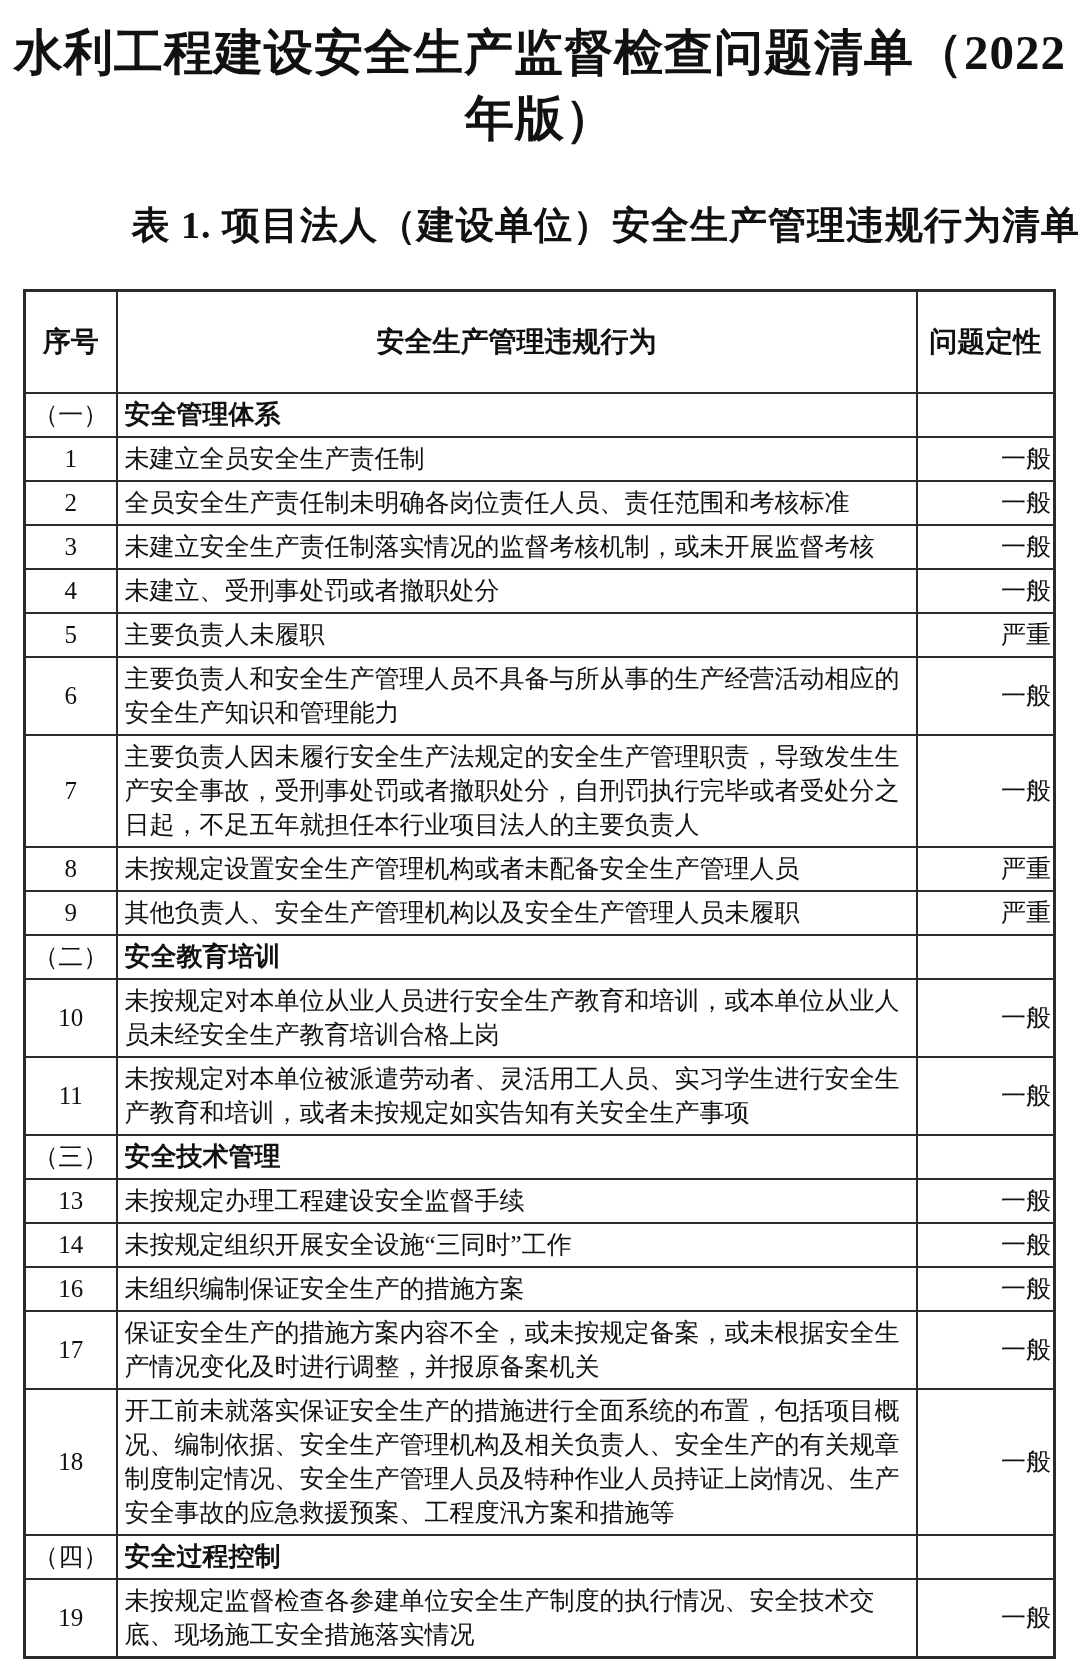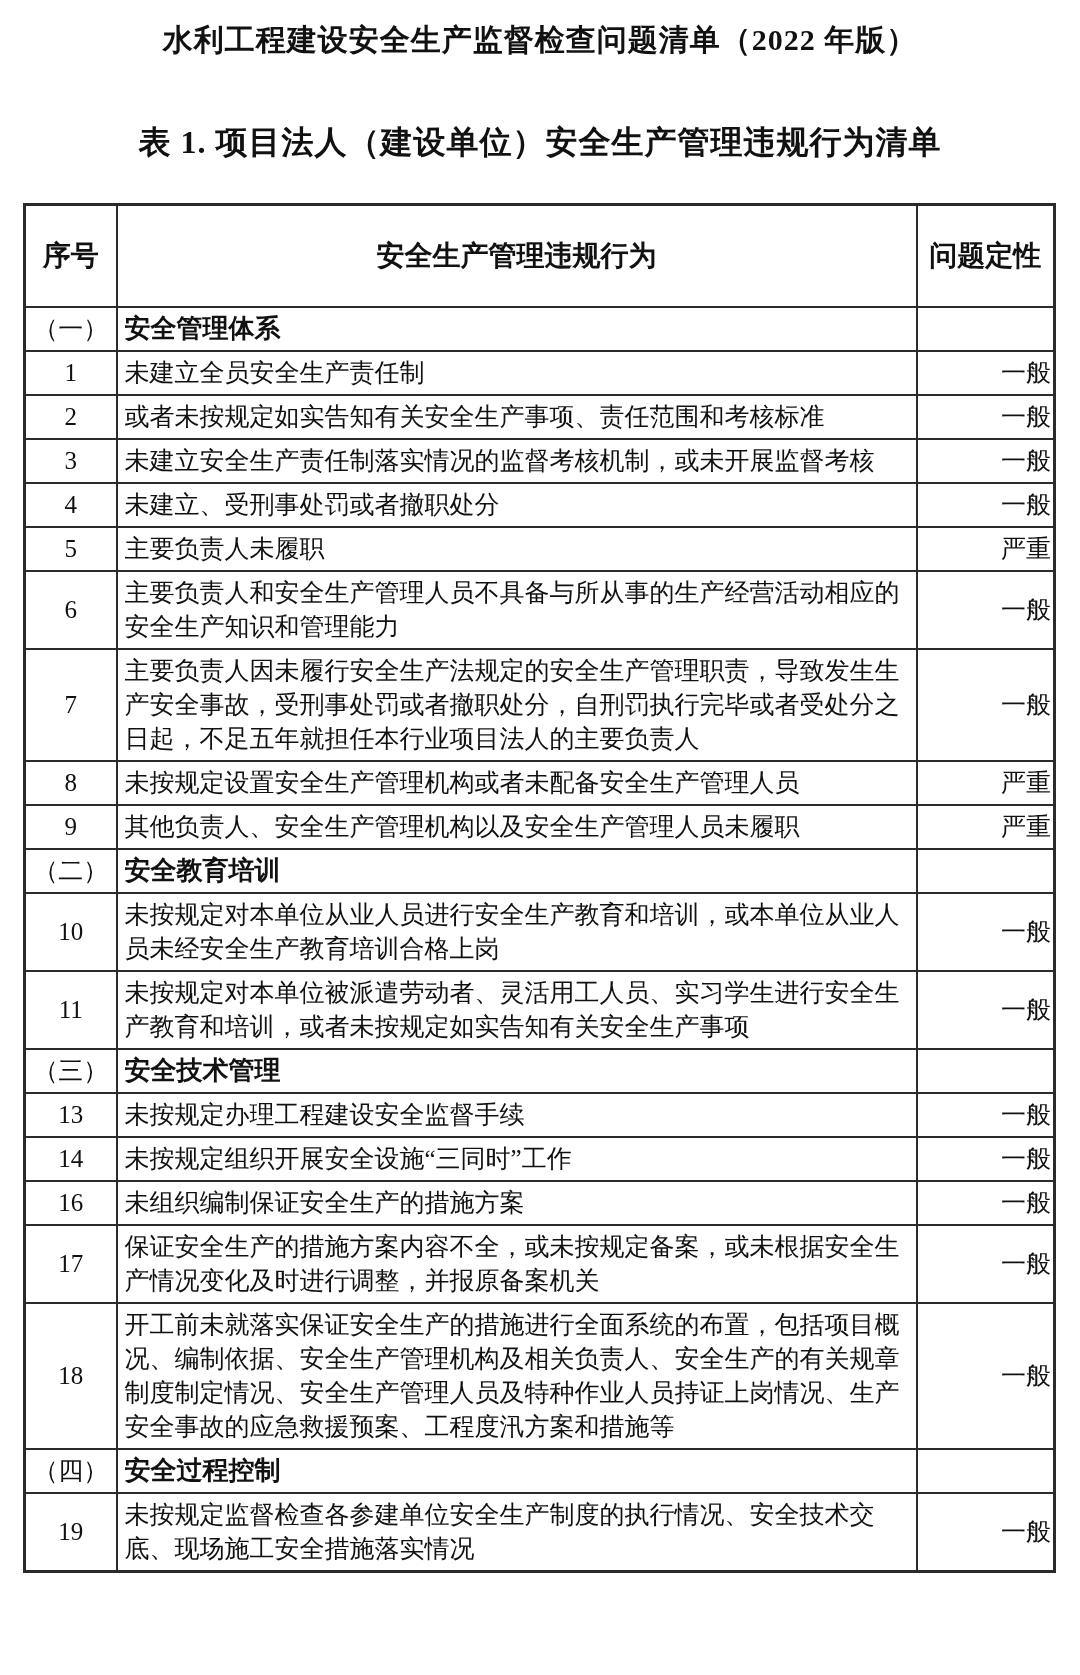--- a/index.html
+++ b/index.html
@@ -10,28 +10,28 @@
     color: #111111;
   }
   body {
     height: 1675px;
     overflow: hidden;
     position: relative;
   }
   .page-title {
     margin-top: 20px;
     text-align: center;
-    font-size: 30px;
+    font-size: 49px;
     font-weight: bold;
     letter-spacing: 1px;
   }
   .table-caption {
-    margin-top: 60px;
-    text-align: center;
-    font-size: 32px;
+    margin-top: 48px;
+    text-align: right;
+    font-size: 38px;
     font-weight: bold;
     letter-spacing: 1px;
   }
   table.violations {
     margin: 38px 0 0 23px;
     width: 1030px;
     border-collapse: collapse;
     table-layout: fixed;
     border: 3px solid #2b2b2b;
   }
@@ -108,21 +108,21 @@
           <td class="behavior-cell">安全管理体系</td>
           <td class="rating-cell"></td>
         </tr>
         <tr class="item">
           <td class="no-cell">1</td>
           <td class="behavior-cell">未建立全员安全生产责任制</td>
           <td class="rating-cell">一般</td>
         </tr>
         <tr class="item">
           <td class="no-cell">2</td>
-          <td class="behavior-cell">或者未按规定如实告知有关安全生产事项、责任范围和考核标准</td>
+          <td class="behavior-cell">全员安全生产责任制未明确各岗位责任人员、责任范围和考核标准</td>
           <td class="rating-cell">一般</td>
         </tr>
         <tr class="item">
           <td class="no-cell">3</td>
           <td class="behavior-cell">未建立安全生产责任制落实情况的监督考核机制，或未开展监督考核</td>
           <td class="rating-cell">一般</td>
         </tr>
         <tr class="item">
           <td class="no-cell">4</td>
           <td class="behavior-cell">未建立、受刑事处罚或者撤职处分</td>

